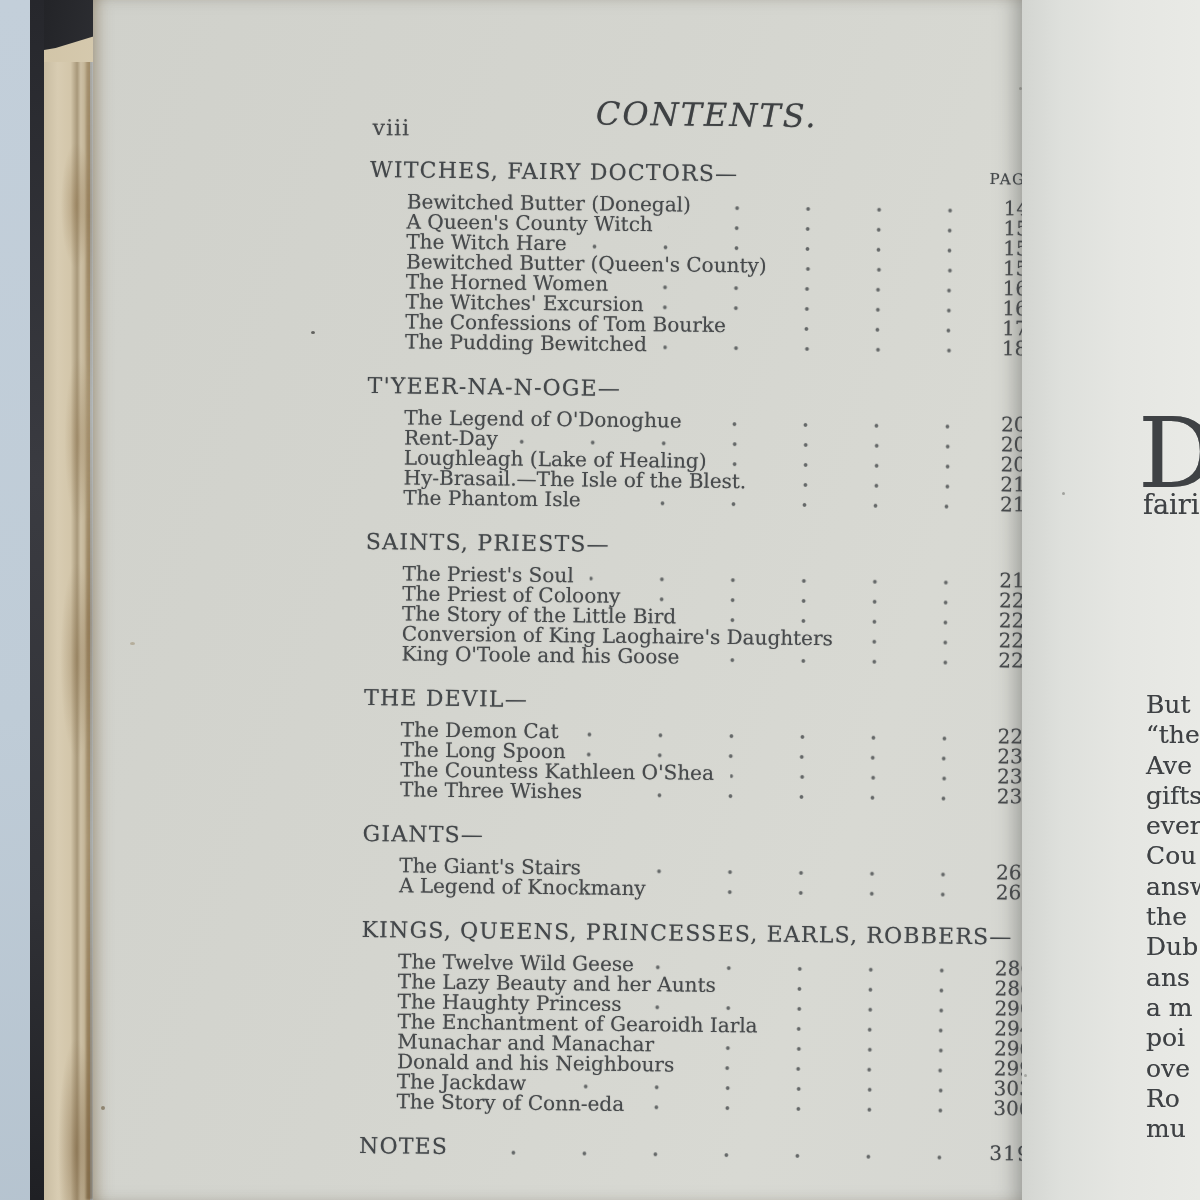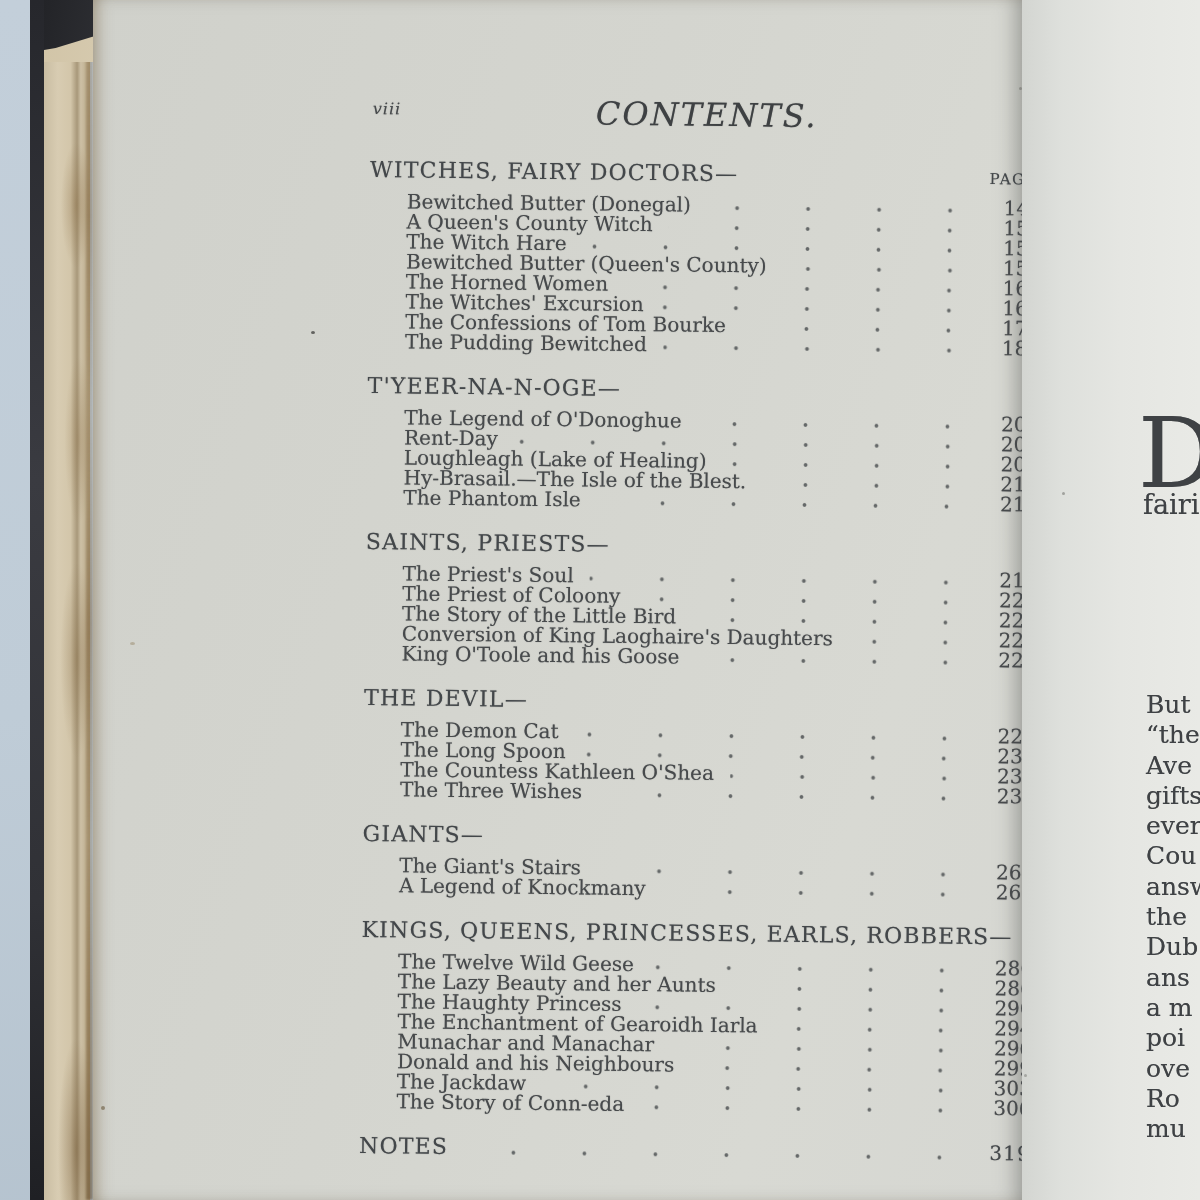--- a/index.html
+++ b/index.html
@@ -70,21 +70,21 @@
   .s6{left:1024px;top:1074px;width:3px;height:3px;background:rgba(95,95,90,.4);}
 
   
   .toc{
     position:absolute;left:278px;top:92px;width:672px;
     transform:rotate(0.65deg);transform-origin:0 0;
     color:#474a4c;
     text-shadow:0 0 1px rgba(72,75,77,.55);
   }
   .toc-title-row{position:relative;height:36px;margin-bottom:30px;}
-  .folio{position:absolute;left:2px;top:7px;font-size:16px;letter-spacing:1px;font-style:italic;}
+  .folio{position:absolute;left:2px;top:23px;font-size:22px;letter-spacing:1px;}
   .contents-title{
     position:absolute;left:0;right:0;top:0;text-align:center;
     font-style:italic;font-size:32px;letter-spacing:2px;color:#3e4143;
   }
   .toc-section{margin-top:23px;}
   .toc-section:first-of-type{margin-top:0;}
   .toc-heading-row{display:flex;align-items:flex-end;font-size:22px;line-height:24px;letter-spacing:1.2px;color:#43474a;}
   .page-col-label{margin-left:auto;font-size:15px;letter-spacing:1.5px;line-height:20px;padding-right:4px;}
   .toc-entries{margin-top:9px;margin-left:37px;}
   .toc-row{display:flex;align-items:baseline;height:20px;font-size:20px;line-height:20px;}

